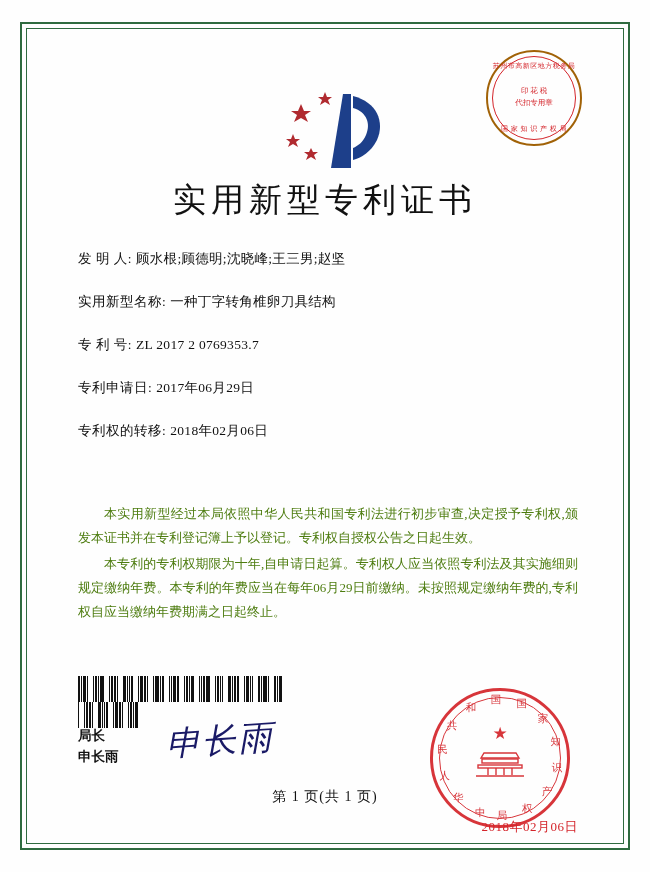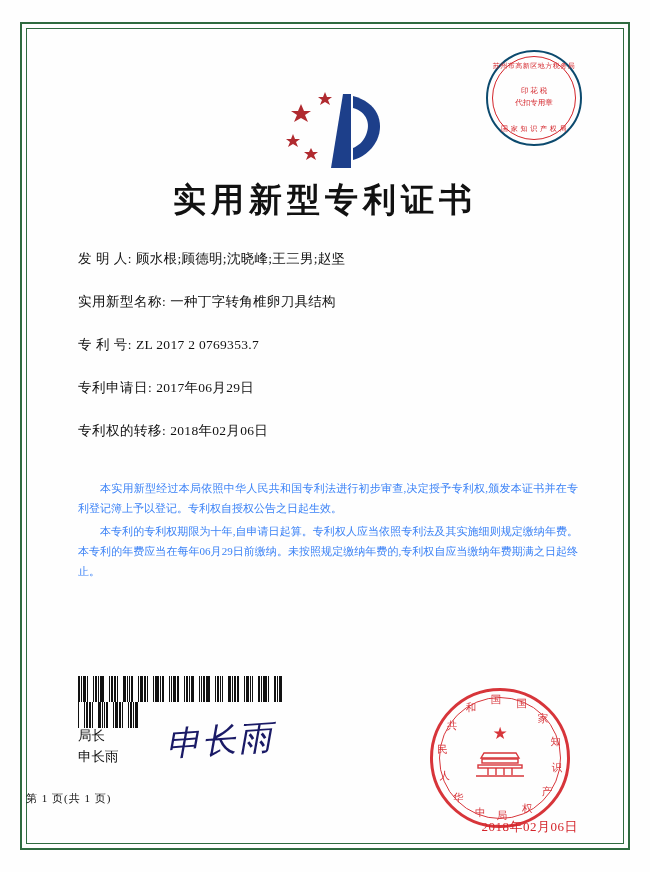--- a/index.html
+++ b/index.html
@@ -53,21 +53,21 @@
     letter-spacing: 1px;
     color: #111;
   }
   
   .seal-tax {
     position: absolute;
     right: 42px;
     top: 22px;
     width: 96px;
     height: 96px;
-    border: 2px solid #0c4a6e;
+    border: 2px solid #a16207;
     border-radius: 50%;
     color: #d4242a;
     box-sizing: border-box;
   }
   .seal-tax .ring {
     position: absolute;
     left: 4px; top: 4px; right: 4px; bottom: 4px;
     border: 1px solid #d4242a;
     border-radius: 50%;
   }
@@ -115,21 +115,21 @@
     height: 90px;
   }
   
   .title {
     position: absolute;
     top: 150px;
     left: 0;
     width: 100%;
     text-align: center;
     font-size: 33px;
-    font-weight: bold;
+    font-weight: normal;
     letter-spacing: 5px;
     color: #111;
     font-family: "Liberation Serif", "DejaVu Serif", serif;
   }
   
   .fields {
     position: absolute;
     left: 52px;
     top: 222px;
     right: 40px;
@@ -147,24 +147,24 @@
   }
   .field-value {
     margin-left: 4px;
     letter-spacing: 0.3px;
   }
   
   .paras {
     position: absolute;
     left: 52px;
     right: 46px;
-    top: 450px;
-    font-size: 11px;
+    top: 474px;
+    font-size: 13px;
     line-height: 1.85;
-    color: #3b82f6;
+    color: #4d7c0f;
     text-align: justify;
   }
   .para {
     text-indent: 2em;
     margin: 0 0 2px 0;
   }
   
   .barcode {
     position: absolute;
     left: 52px;
@@ -180,20 +180,21 @@
     vertical-align: top;
   }
   
   .sig-label {
     position: absolute;
     left: 52px;
     top: 698px;
     font-size: 13.5px;
     line-height: 1.55;
     color: #111;
+    font-weight: bold;
   }
   .sig-script {
     position: absolute;
     left: 140px;
     top: 690px;
     font-size: 34px;
     color: #1a1a66;
     font-family: "DejaVu Serif", serif;
     font-style: italic;
     letter-spacing: 2px;
@@ -253,22 +254,22 @@
     font-size: 13px;
     color: #d4242a;
     letter-spacing: 0.5px;
   }
   
   .footer {
     position: absolute;
     bottom: 38px;
     left: 0;
     width: 100%;
-    text-align: left;
-    font-size: 11px;
+    text-align: center;
+    font-size: 14px;
     color: #111;
     letter-spacing: 1px;
   }
 </style>
 </head>
 <body>
 
 <div class="page">
 
   <div class="border-outer"></div>

